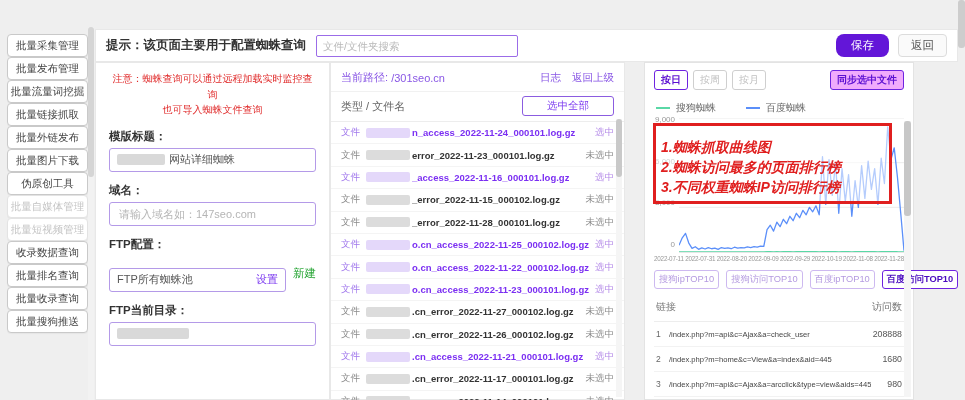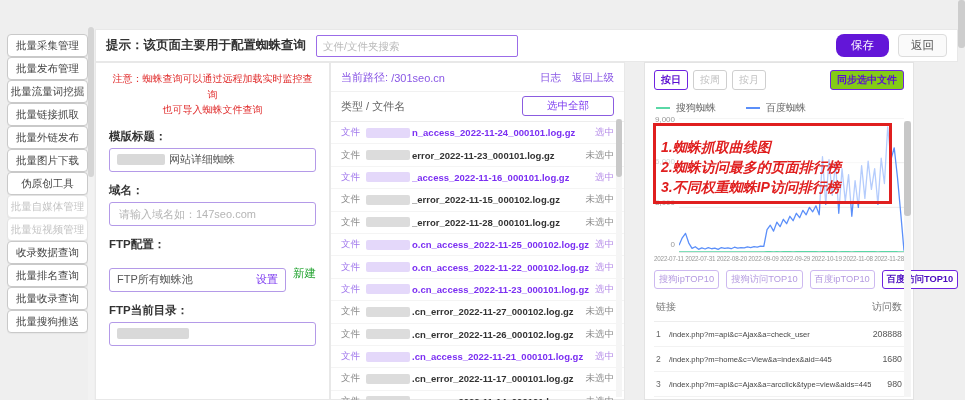--- a/index.html
+++ b/index.html
@@ -52,21 +52,21 @@
   .file-row.sel .f-redact{background:#e4d8fa;}
   .file-row.sel .f-name{color:#7b2ff2;}
   .file-row.sel .f-state{color:#b48ae8;}
   .file-scroll{position:absolute;right:2px;top:56px;width:6px;bottom:2px;background:#f5f5f5;}
   .file-scroll .thumb{width:100%;height:58px;background:#c9c9c9;border-radius:3px;}
   
   .right-panel{position:absolute;left:644px;top:62px;width:270px;bottom:0;background:#fff;border:1px solid #e3e3e3;box-sizing:border-box;padding:7px 9px;}
   .period-row{display:flex;align-items:center;}
   .p-btn{border:1px solid #cfcfcf;color:#c0c0c0;background:#fff;border-radius:3px;font-size:10px;padding:2px 6px;margin-right:5px;cursor:pointer;font-family:inherit;}
   .p-btn.active{border:1.5px solid #6e23e0;color:#5c10d2;font-weight:bold;}
-  .sync-btn{margin-left:auto;border:1.5px solid #6e23e0;color:#5c10d2;background:#84cc16;border-radius:3px;font-size:10px;padding:2px 6px;font-weight:bold;cursor:pointer;font-family:inherit;}
+  .sync-btn{margin-left:auto;border:1.5px solid #6e23e0;color:#5c10d2;background:#f0abfc;border-radius:3px;font-size:10px;padding:2px 6px;font-weight:bold;cursor:pointer;font-family:inherit;}
   .legend-row{display:flex;gap:30px;margin:11px 2px 2px;font-size:10px;color:#666;}
   .legend-item{display:flex;align-items:center;cursor:pointer;}
   .dash{display:inline-block;width:14px;height:2px;margin-right:6px;}
   .chart-wrap{display:flex;margin-top:3px;}
   .yaxis{width:25px;height:134px;display:flex;flex-direction:column;justify-content:space-between;font-size:8px;color:#999;text-align:right;padding-right:4px;box-sizing:border-box;}
   .yaxis span{transform:translateY(-3px);}
   .plot{flex:1;position:relative;height:134px;border-bottom:1px solid #e6e6e6;}
   .plot svg{position:absolute;left:0;top:0;width:100%;height:100%;}
   .xaxis{display:flex;justify-content:space-between;font-size:6.3px;color:#999;margin-top:2px;letter-spacing:-0.2px;}
   .anno{position:absolute;left:8px;top:60px;width:223px;border:3px solid #e01f1f;padding:12px 5px 3px;background:rgba(255,255,255,.55);z-index:3;font-style:italic;}

